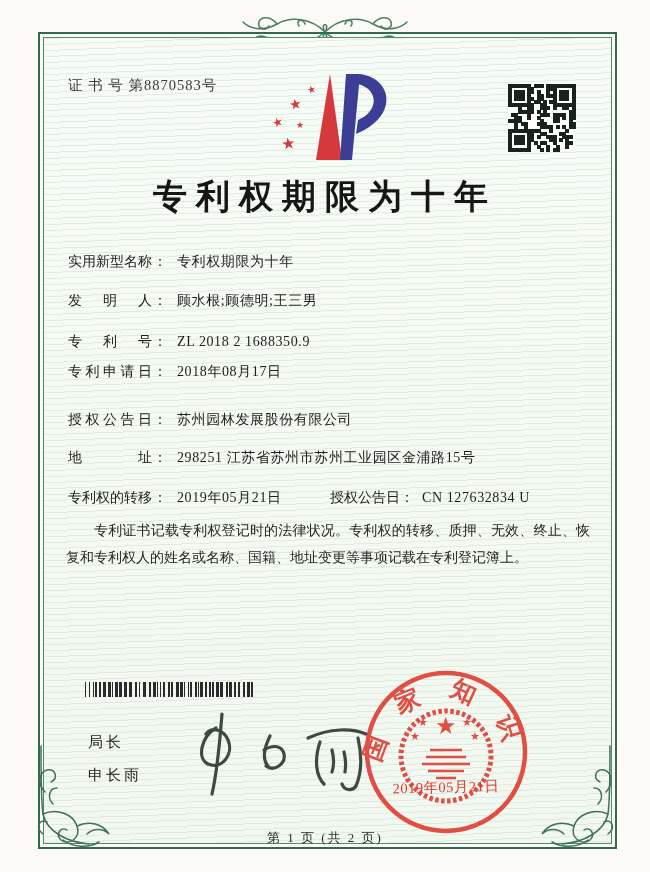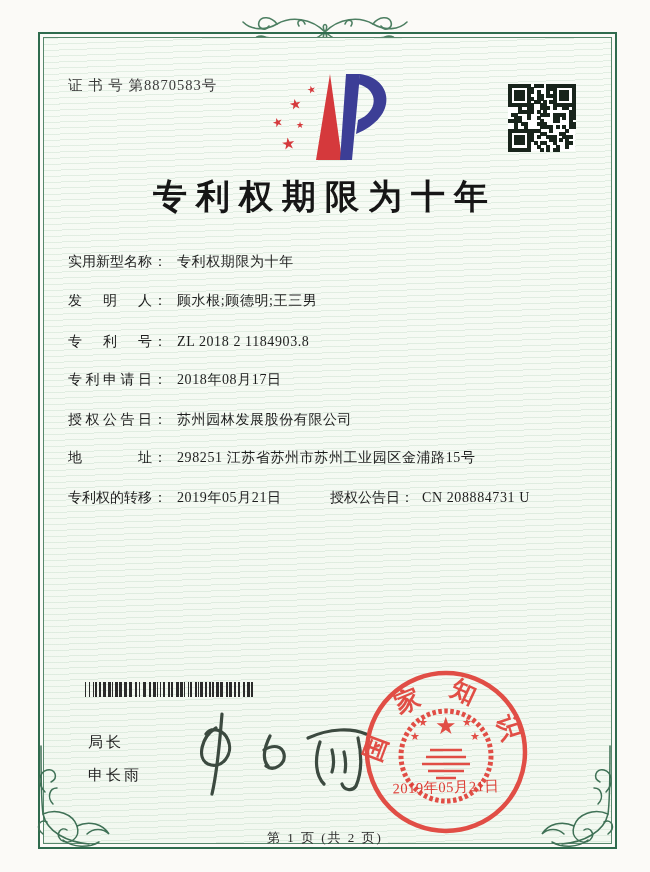--- a/index.html
+++ b/index.html
@@ -335,40 +335,41 @@
 
 <div class="title">专利权期限为十年</div>
 
 <div class="field" style="top:253px">
   <span class="lbl">实用新型名称</span><span class="colon">：</span><span class="val">专利权期限为十年</span>
 </div>
 <div class="field" style="top:292px">
   <span class="lbl">发明人</span><span class="colon">：</span><span class="val">顾水根;顾德明;王三男</span>
 </div>
 <div class="field" style="top:333px">
-  <span class="lbl">专利号</span><span class="colon">：</span><span class="val">ZL 2018 2 1184903.8</span>
-</div>
-<div class="field" style="top:371px">
+  <span class="lbl">专利号</span><span class="colon">：</span><span class="val">ZL 2018 2 1688350.9</span>
+</div>
+<div class="field" style="top:363px">
   <span class="lbl">专利申请日</span><span class="colon">：</span><span class="val">2018年08月17日</span>
 </div>
 <div class="field" style="top:411px">
   <span class="lbl">授权公告日</span><span class="colon">：</span><span class="val">苏州园林发展股份有限公司</span>
 </div>
 <div class="field" style="top:449px">
   <span class="lbl">地址</span><span class="colon">：</span><span class="val">298251 江苏省苏州市苏州工业园区金浦路15号</span>
 </div>
 
 <div class="field" style="top:489px">
   <span class="lbl">专利权的转移</span><span class="colon">：</span><span class="val">2019年05月21日</span>
 </div>
 <div class="grant2" style="top:489px">
-  <span>授权公告日</span><span>：</span><span style="margin-left:8px;letter-spacing:0.6px">CN 208884731 U</span>
+  <span>授权公告日</span><span>：</span><span style="margin-left:8px;letter-spacing:0.6px">CN 127632834 U</span>
 </div>
 
 <div class="body-text">
+  <p>专利证书记载专利权登记时的法律状况。专利权的转移、质押、无效、终止、恢复和专利权人的姓名或名称、国籍、地址变更等事项记载在专利登记簿上。</p>
 </div>
 
 <div class="barcode" id="barcode">
     <i style="width: 1px; background: rgb(43, 43, 43);"></i>
     <i style="width: 3px; background: transparent;"></i>
     <i style="width: 1px; background: rgb(43, 43, 43);"></i>
     <i style="width: 3px; background: transparent;"></i>
     <i style="width: 1px; background: rgb(43, 43, 43);"></i>
     <i style="width: 1px; background: transparent;"></i>
     <i style="width: 2px; background: rgb(43, 43, 43);"></i>

